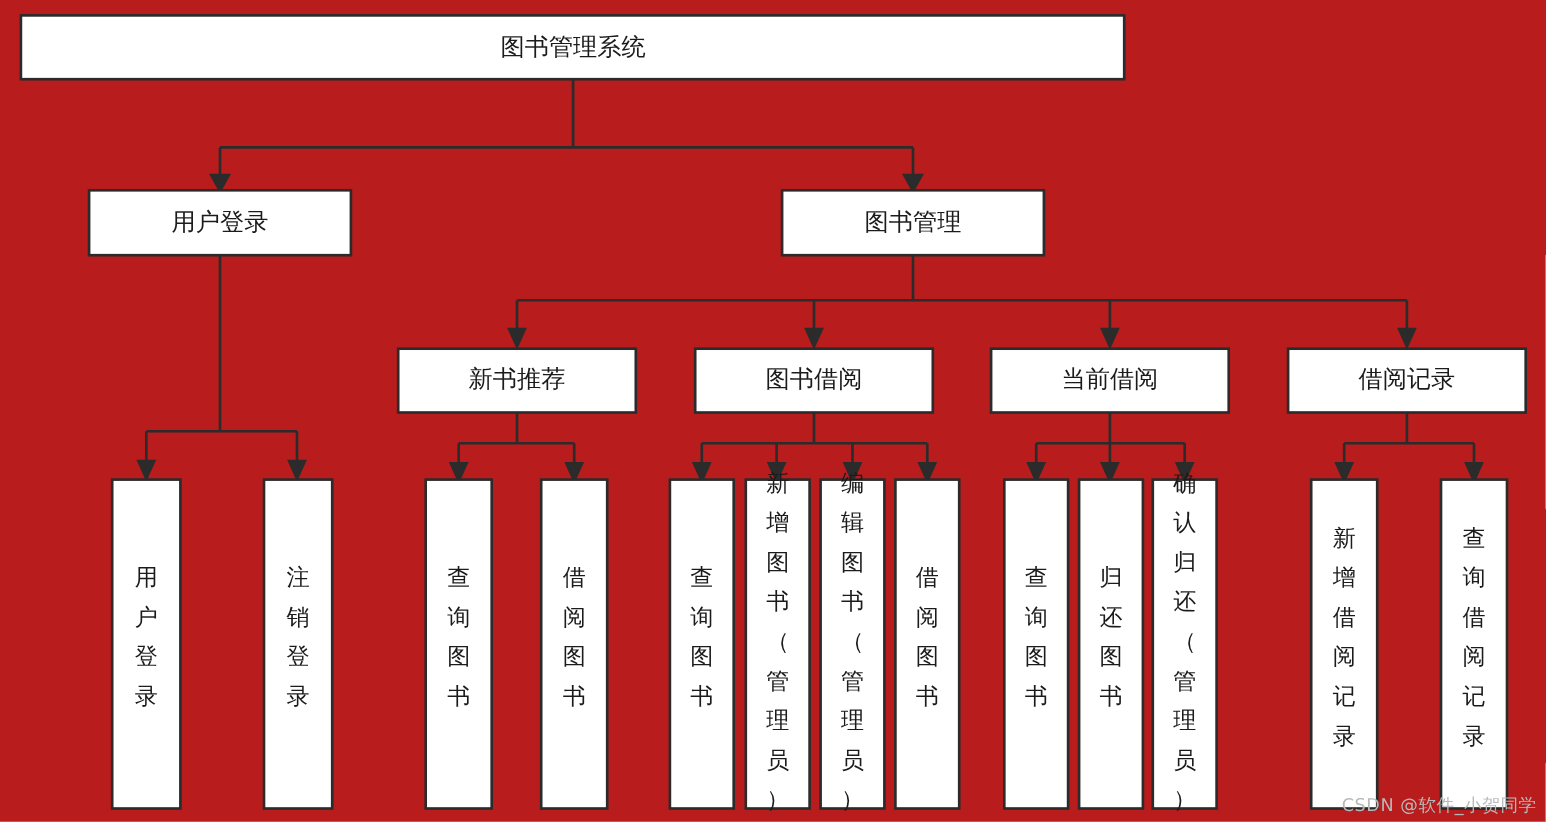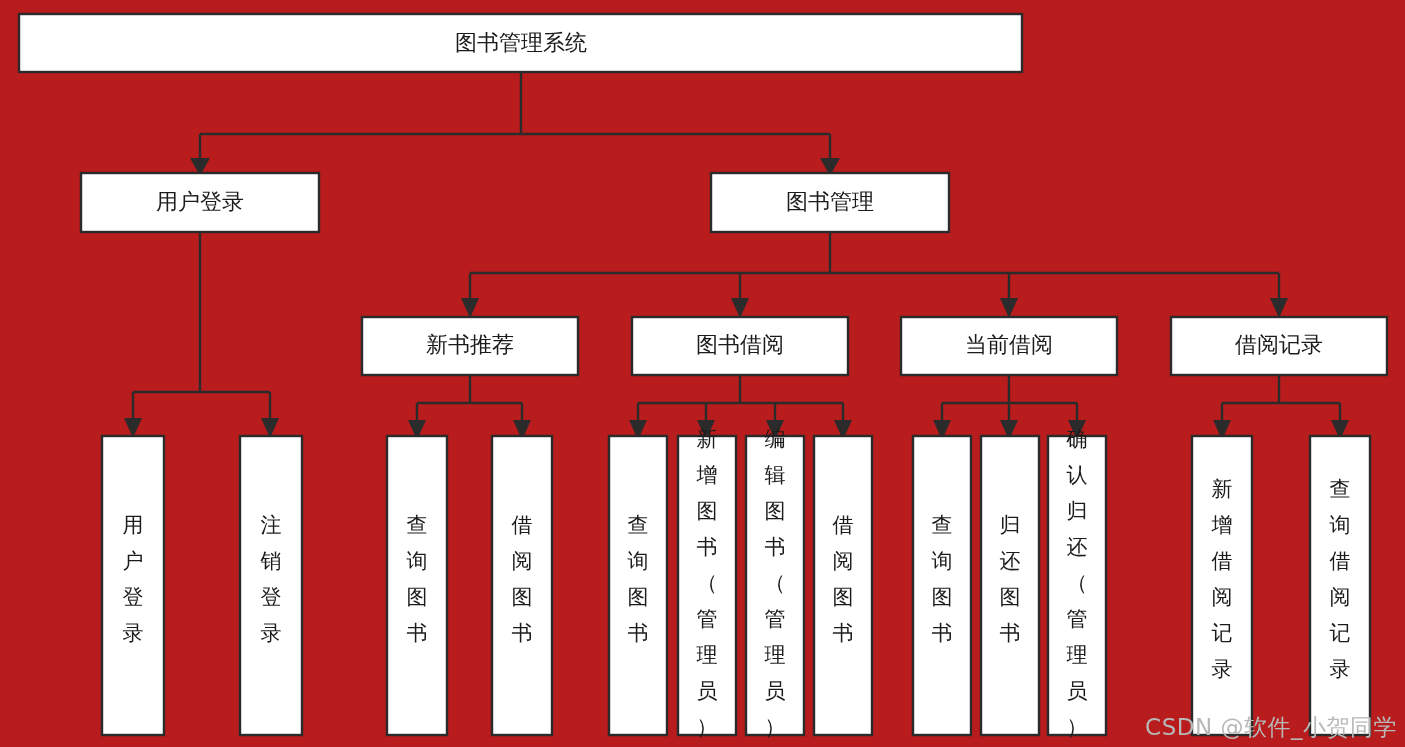--- a/index.html
+++ b/index.html
@@ -54,21 +54,21 @@
     fill: #1b1b1b;
     font-family: "DejaVu Sans", "Liberation Sans", sans-serif;
     font-size: 21px;
     text-anchor: middle;
   }
   .watermark {
     position: absolute;
     right: 8px;
     bottom: 4px;
     font-family: "DejaVu Sans", "Liberation Sans", sans-serif;
-    font-size: 23px;
+    font-size: 16px;
     color: #b8b8b8;
     letter-spacing: 0.5px;
     white-space: nowrap;
     user-select: none;
   }
 </style>
 </head>
 <body>
 
 <div id="diagram-root">

